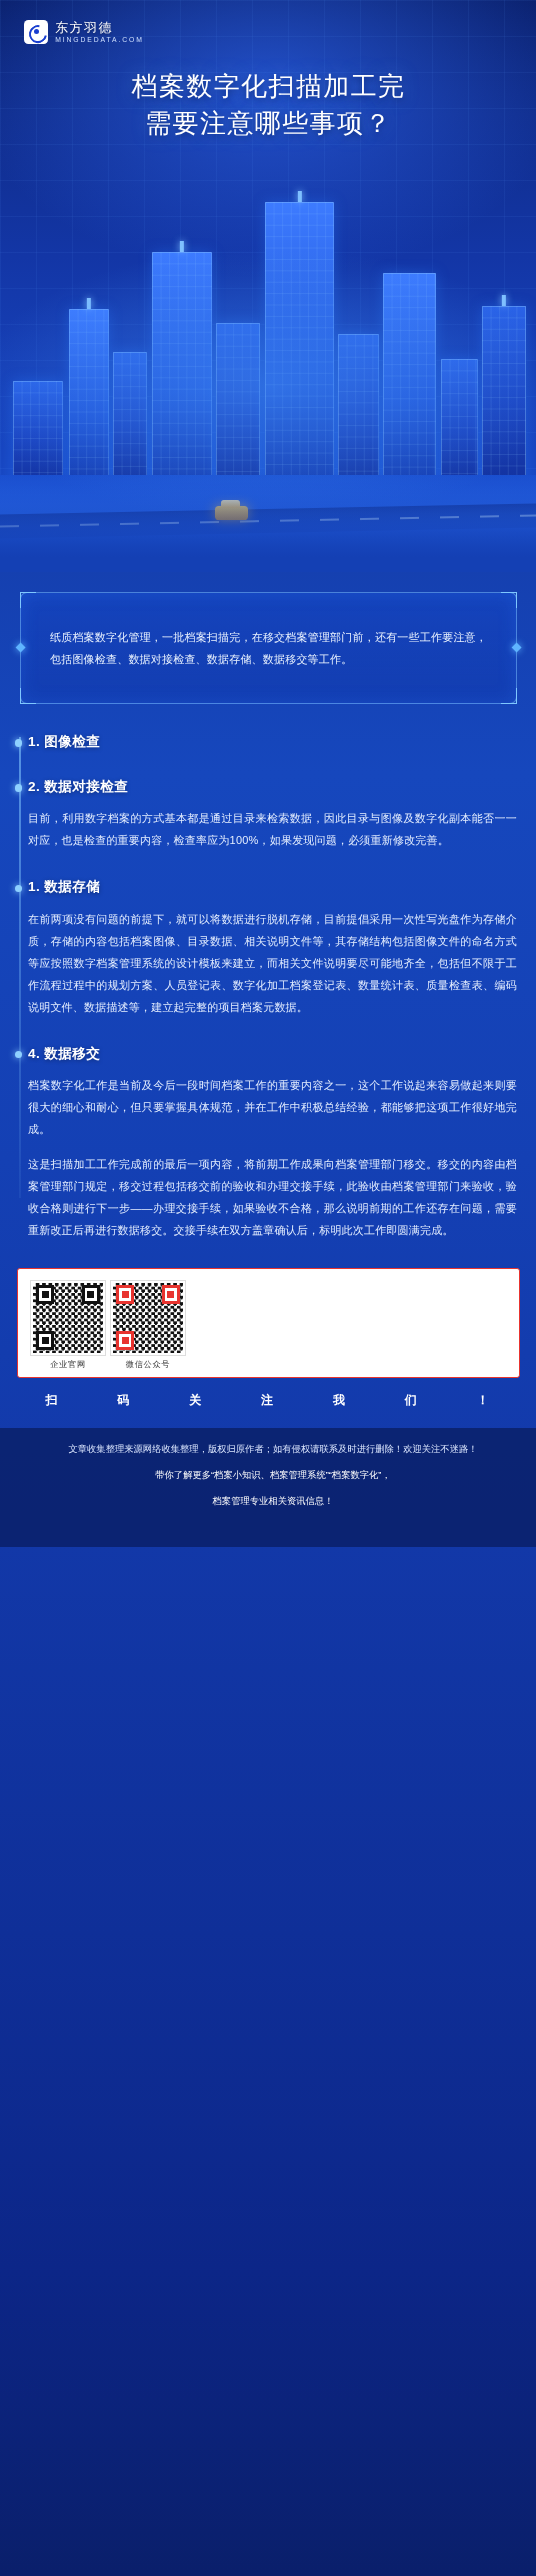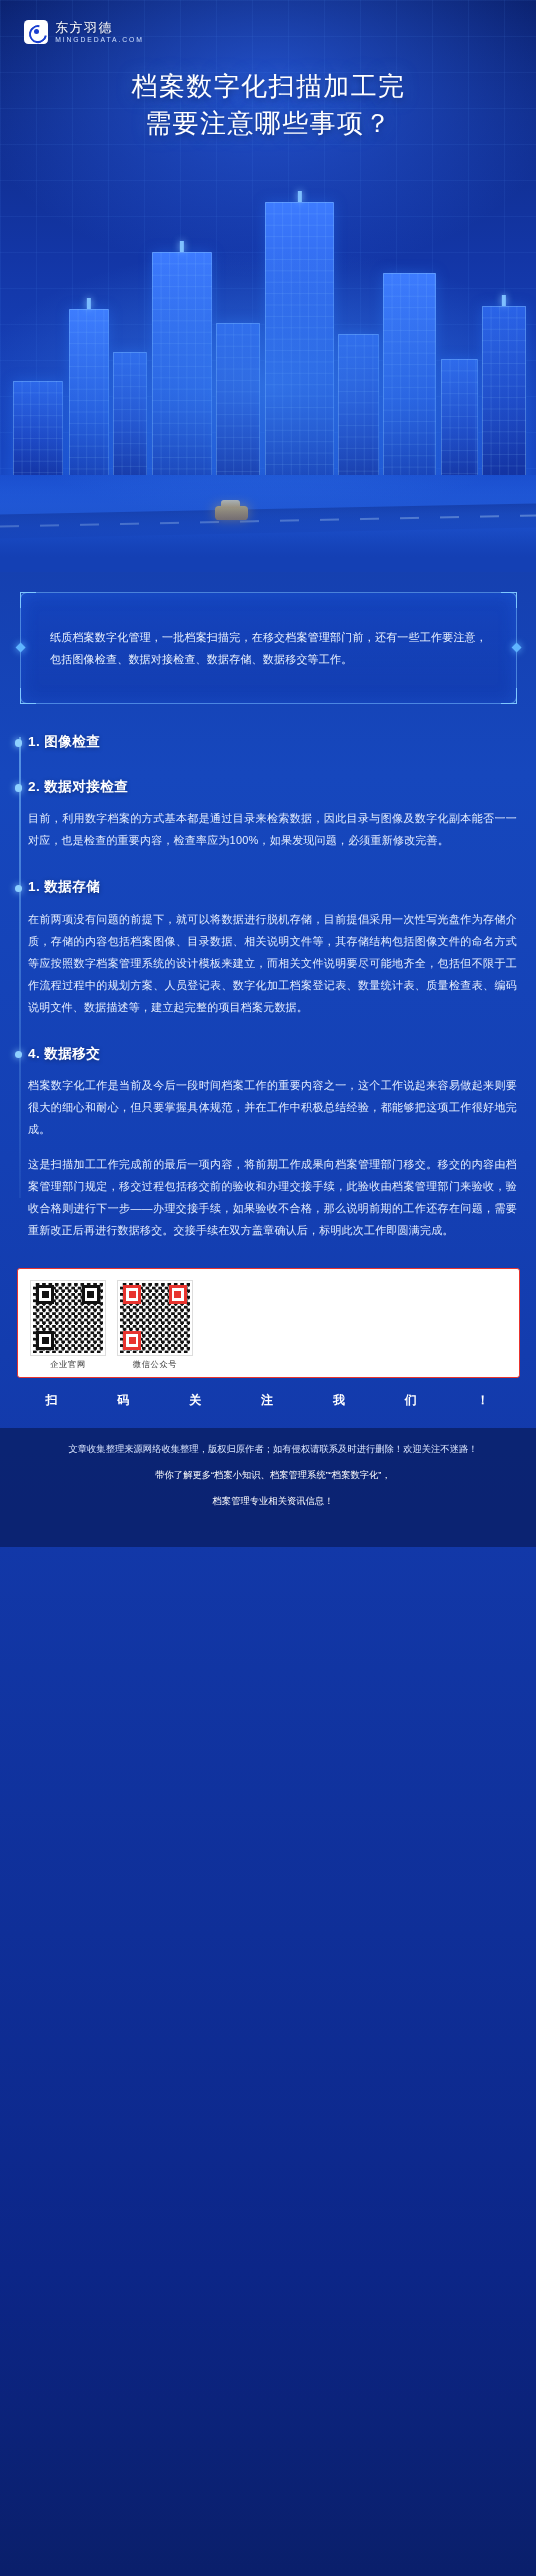--- a/index.html
+++ b/index.html
@@ -194,21 +194,21 @@
   
   .contact {
     margin: 26px 17px 0 17px;
     border: 1.4px solid #e8342f;
     border-radius: 2.9px;
     background: #ffffff;
     padding: 11.4px 13px 7.2px 13px;
     display: flex; align-items: stretch; gap: 10px;
     color: #222;
   }
-  .qr-group { display: flex; gap: 13px; }
+  .qr-group { display: flex; gap: 6px; }
   .qr-item { text-align: center; }
   .qr {
     width: 74px; height: 74px;
     background:
       repeating-conic-gradient(#111 0% 25%, #ffffff 0% 50%) 0 0 / 6.4px 6.4px,
       #fff;
     position: relative;
     border: 2.1px solid #fff;
     outline: 0.7px solid #ddd;
   }

